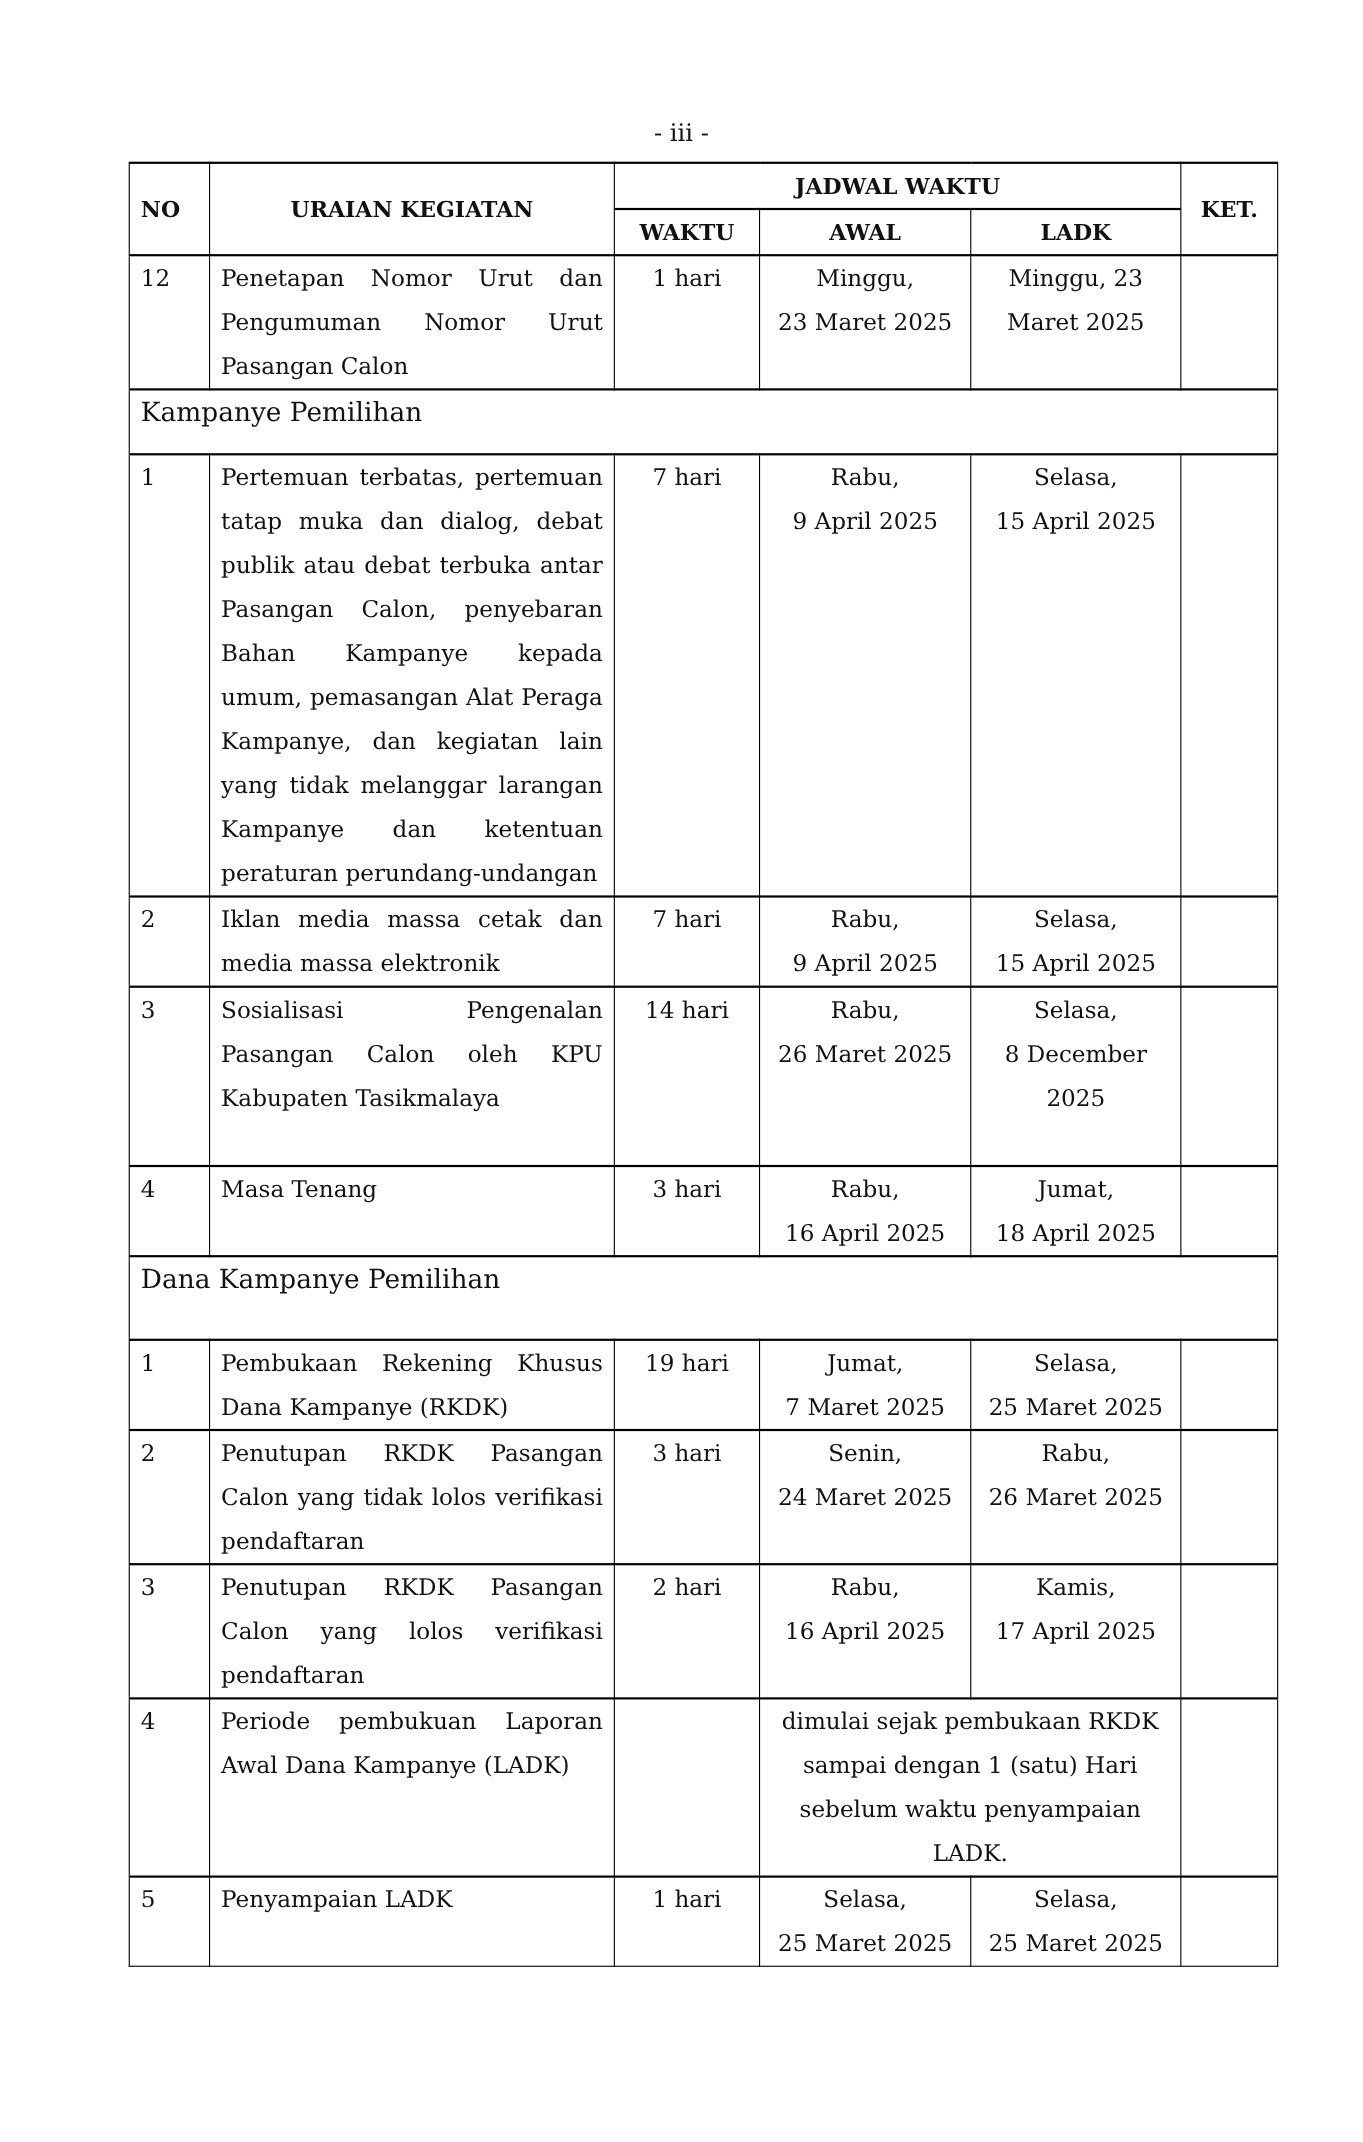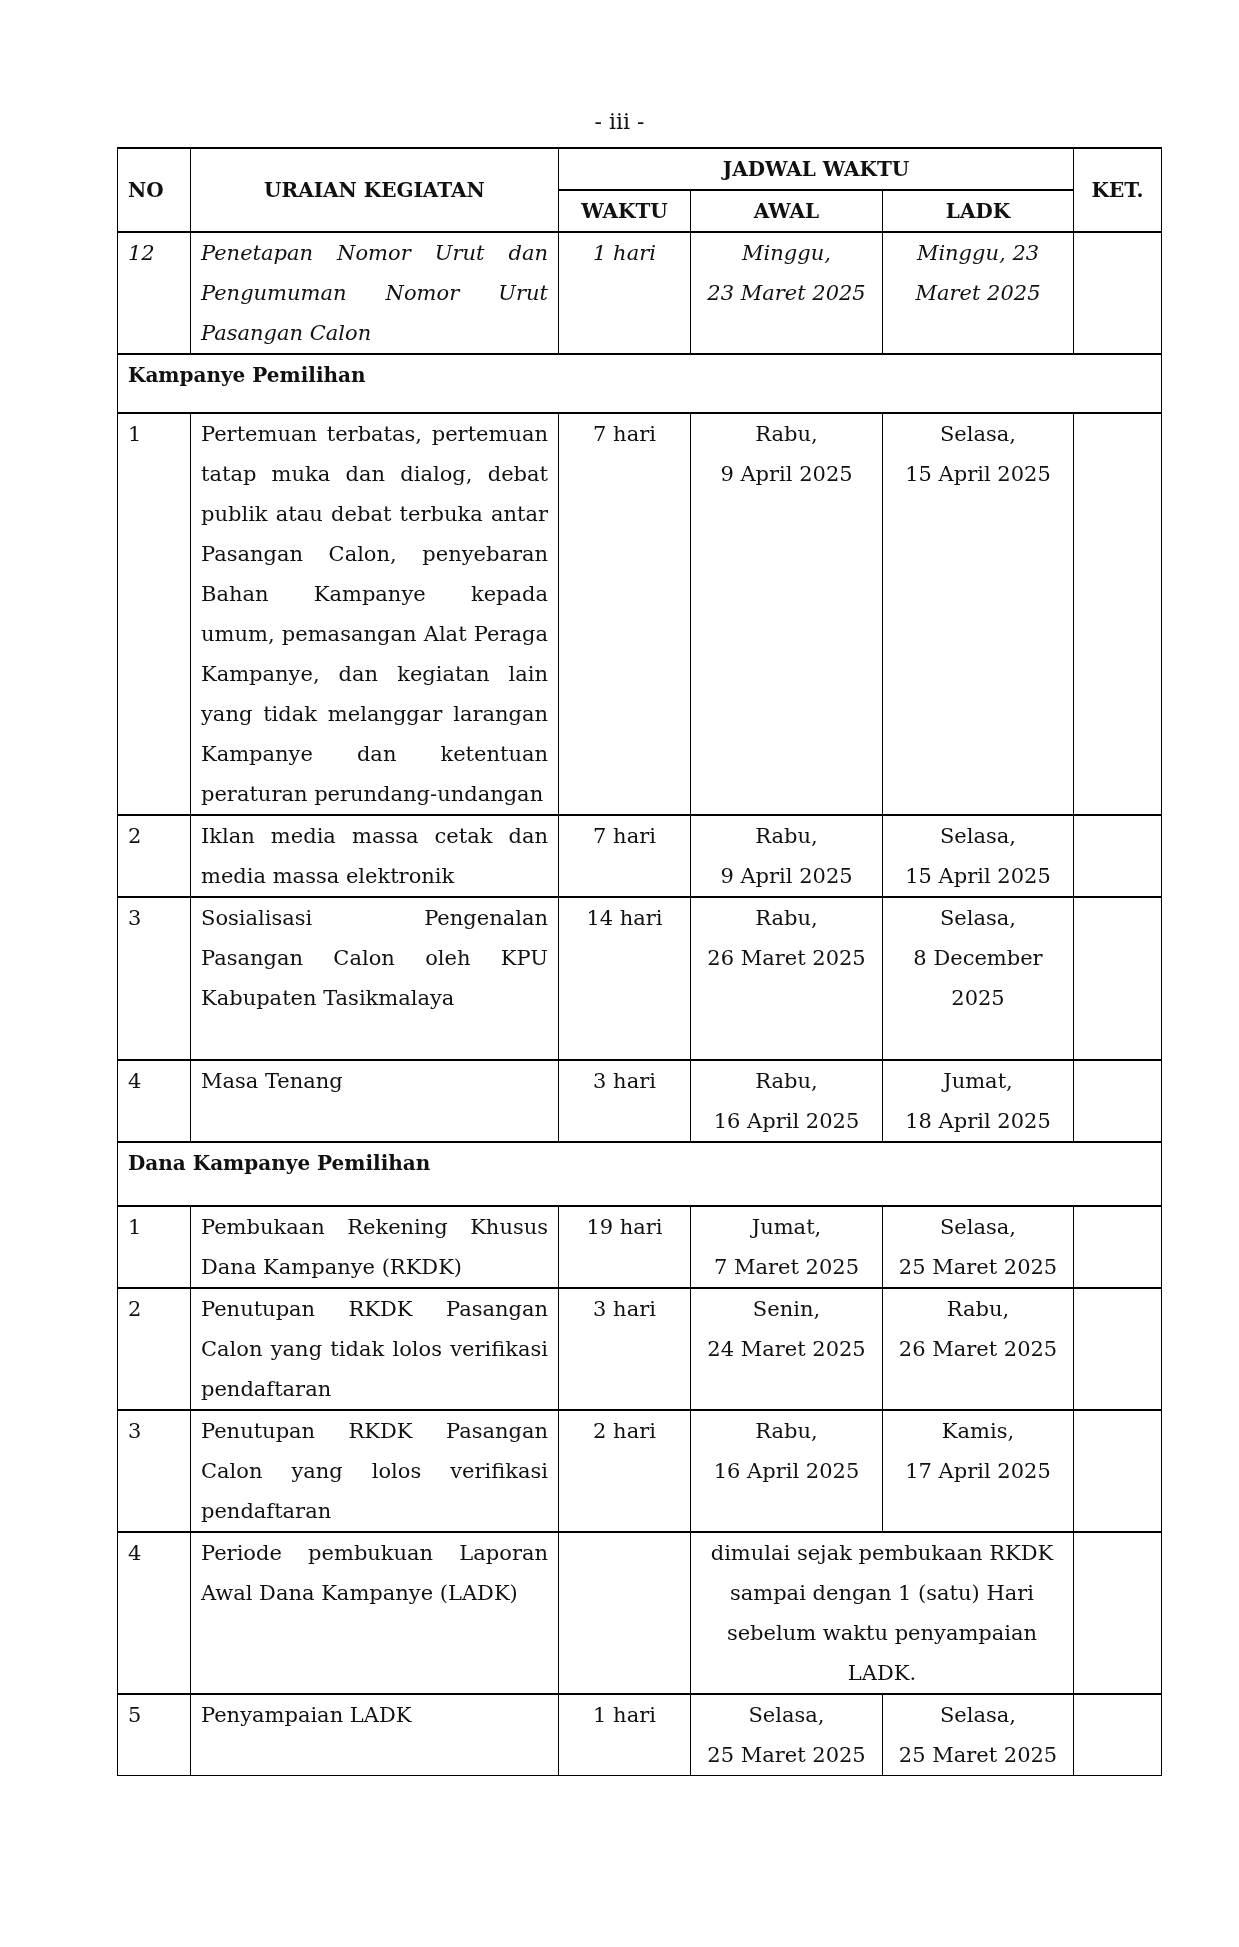--- a/index.html
+++ b/index.html
@@ -11,21 +11,21 @@
   th { font-weight: bold; font-size: 20px; text-align: center; vertical-align: middle !important; }
   .col-no { width: 73px; }
   .col-desc { width: 368px; }
   .col-waktu { width: 132px; }
   .col-awal { width: 192px; }
   .col-akhir { width: 191px; }
   .col-ket { width: 88px; }
   td.no { text-align: left; padding-left: 10px; }
   td.desc { text-align: justify; text-align-last: left; }
   td.center { text-align: center; padding: 0 4px; }
-  td.section { font-weight: bold; font-size: 20px; padding-top: 10px; }
+  td.section { font-weight: normal; font-size: 24px; padding-top: 10px; }
   .th-no { text-align: left; }
   .hdr1 { height: 40px; }
   .hdr2 { height: 40px; }
 </style>
 </head>
 <body>
 
 <div class="page-number">- iii -</div>
 
 <table class="sched">
@@ -44,21 +44,21 @@
       <th colspan="3">JADWAL WAKTU</th>
       <th rowspan="2">KET.</th>
     </tr>
     <tr class="hdr2">
       <th>WAKTU</th>
       <th>AWAL</th>
       <th>LADK</th>
     </tr>
   </thead>
   <tbody id="tbody">
-      <tr style="height: 122px; font-style: italic;">
+      <tr style="height: 122px;">
         <td class="no">12</td>
         <td class="desc">Penetapan Nomor Urut dan Pengumuman Nomor Urut Pasangan Calon</td>
         <td class="center">1 hari</td>
         <td class="center">
           <div>Minggu,</div>
           <div>23 Maret 2025</div>
         </td>
         <td class="center">
           <div>Minggu, 23</div>
           <div>Maret 2025</div>
@@ -117,21 +117,21 @@
         <td class="center">
           <div>Rabu,</div>
           <div>16 April 2025</div>
         </td>
         <td class="center">
           <div>Jumat,</div>
           <div>18 April 2025</div>
         </td>
         <td></td>
       </tr>
-      <tr style="height: 64px;">
+      <tr style="height: 76px;">
         <td class="section" colspan="6">Dana Kampanye Pemilihan</td>
       </tr>
       <tr>
         <td class="no">1</td>
         <td class="desc">Pembukaan Rekening Khusus Dana Kampanye (RKDK)</td>
         <td class="center">19 hari</td>
         <td class="center">
           <div>Jumat,</div>
           <div>7 Maret 2025</div>
         </td>

